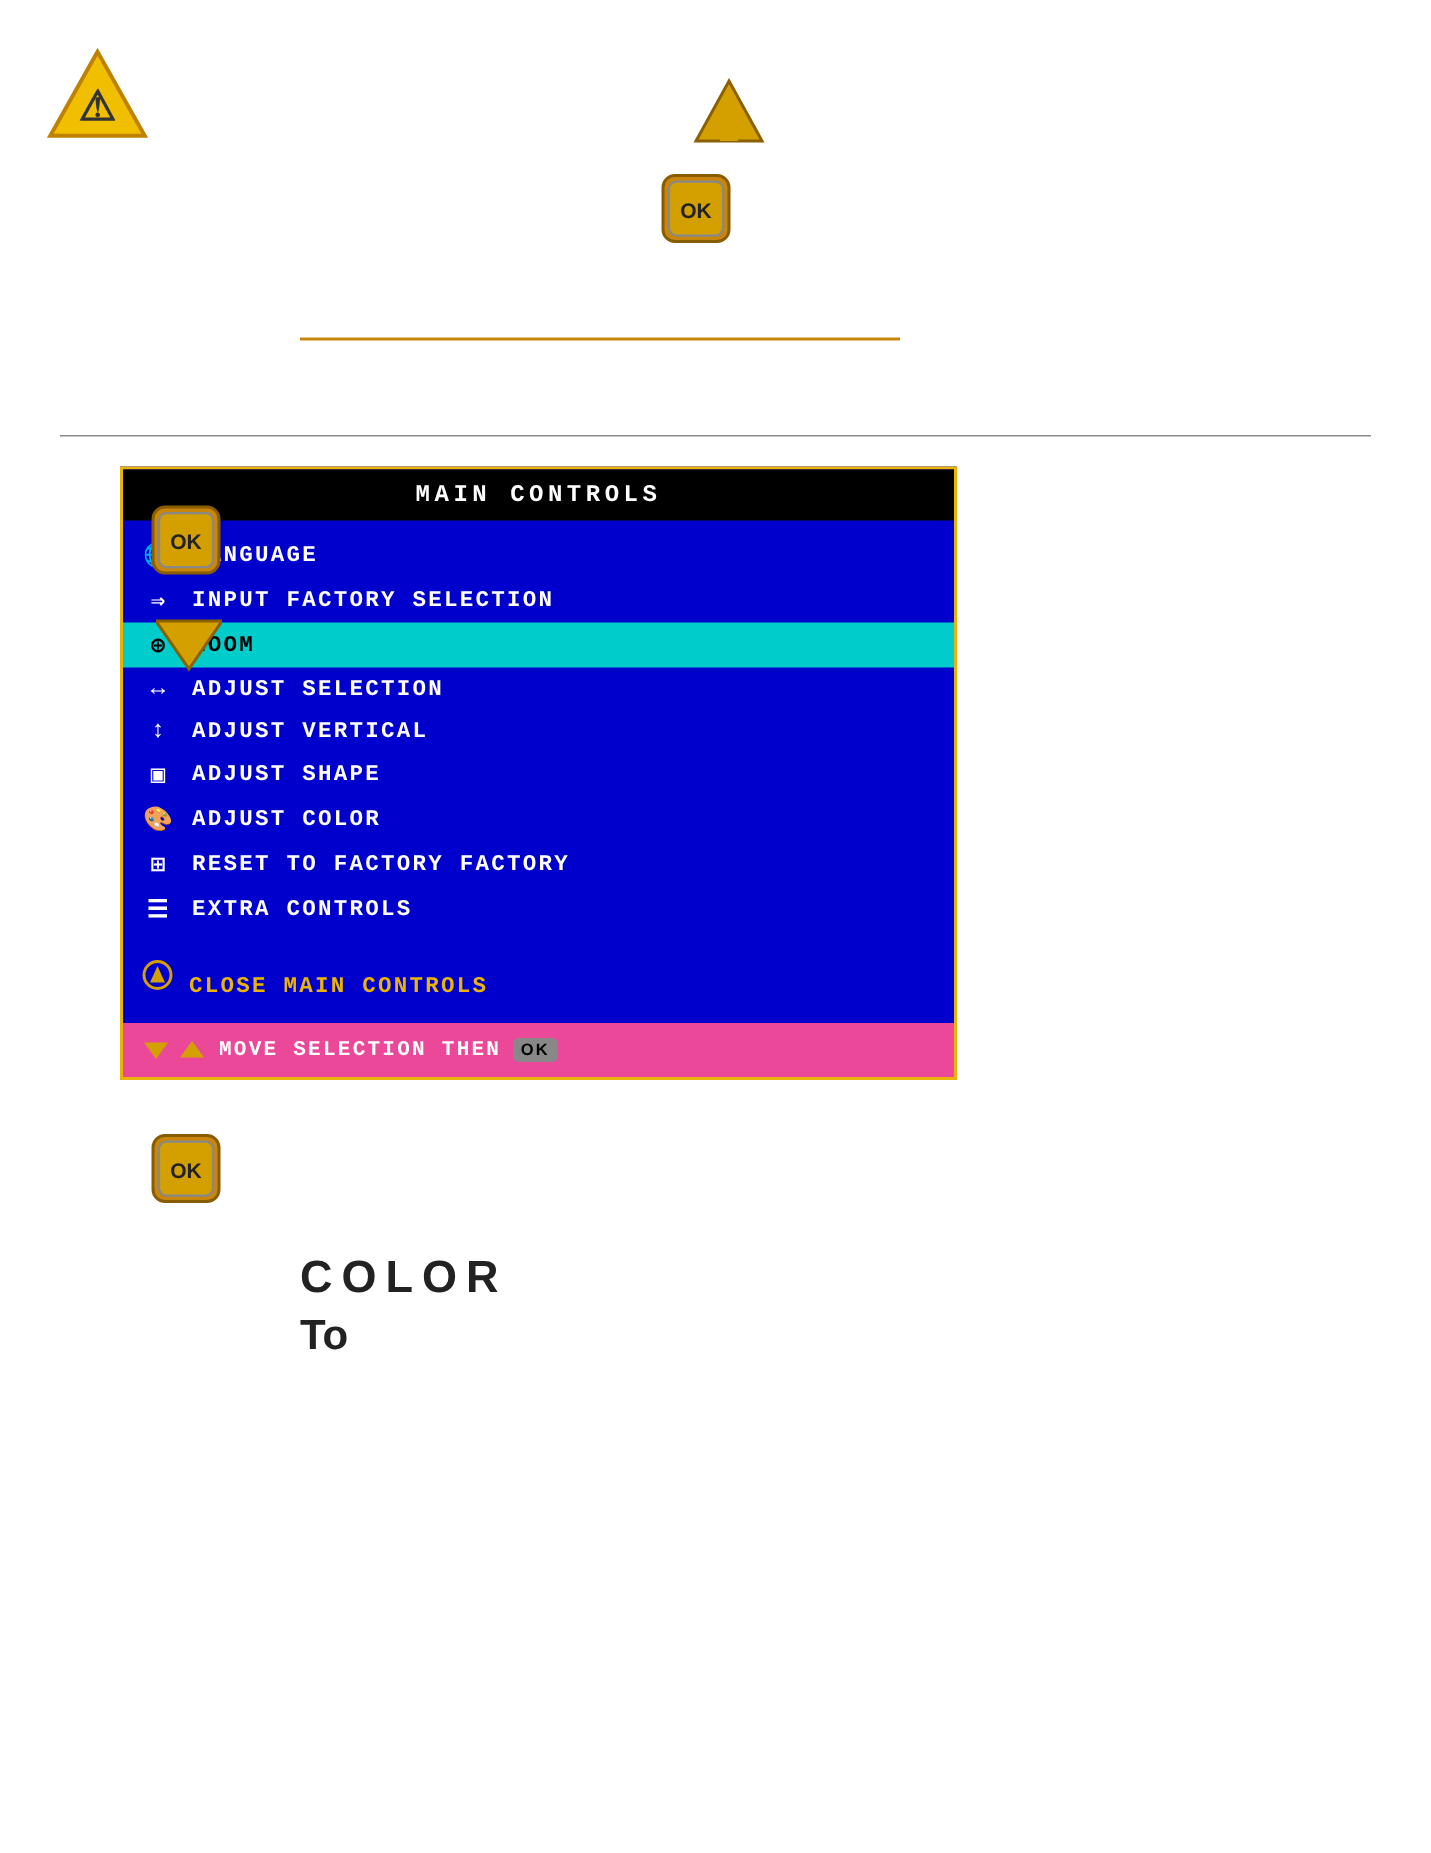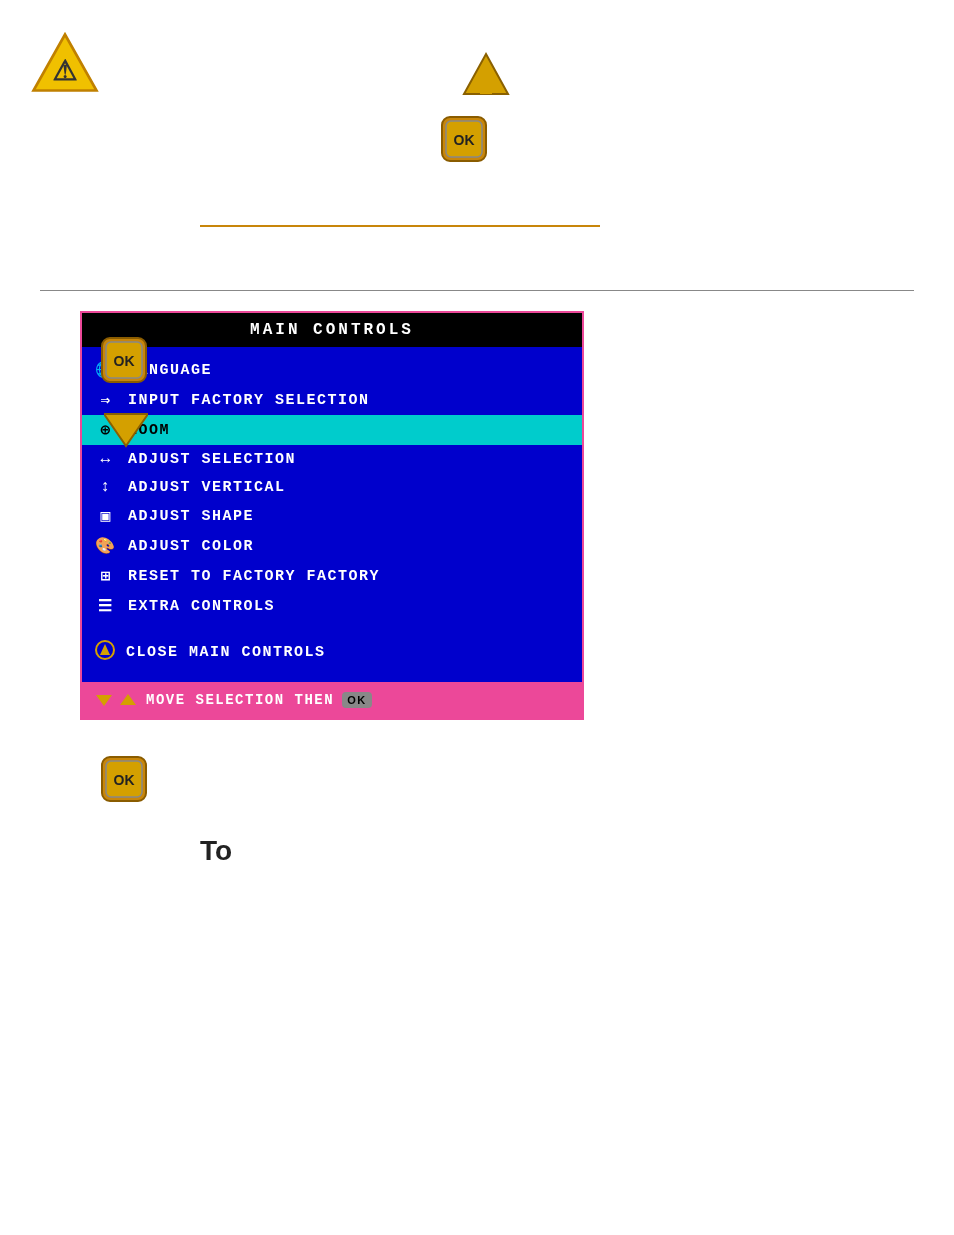--- a/index.html
+++ b/index.html
@@ -42,23 +42,23 @@
     
     .middle-section {
       padding: 20px 40px;
       position: relative;
       min-height: 260px;
     }
 
     
     .osd-container {
       margin: 0 40px;
-      width: 504px;
+      width: 558px;
       background: #0000cc;
-      border: 2px solid #ec4899;
+      border: 2px solid #eab308;
       font-family: 'Courier New', monospace;
     }
 
     .osd-title-bar {
       background: #000000;
       color: #ffffff;
       text-align: center;
       padding: 8px;
       font-size: 16px;
       font-weight: bold;
@@ -95,23 +95,23 @@
       font-family: 'Courier New', monospace;
       font-weight: bold;
     }
 
     .osd-divider {
       height: 10px;
     }
 
     .osd-close-item {
       display: flex;
-      align-items: center;
+      align-items: flex-end;
       padding: 8px 12px;
-      color: #ffffff;
+      color: #eab308;
       font-size: 15px;
       letter-spacing: 1.5px;
       font-weight: bold;
       gap: 10px;
     }
 
     .osd-footer {
       background: #ec4899;
       display: flex;
       align-items: center;
@@ -285,16 +285,17 @@
 
   <div style="position:absolute; left:100px; top:15px;">
     <svg width="48" height="48" viewBox="0 0 48 48">
       <rect x="2" y="2" width="44" height="44" rx="8" fill="#c8860a" stroke="#8a5c00" stroke-width="2"></rect>
       <rect x="6" y="6" width="36" height="36" rx="5" fill="#d4a000" stroke="#888" stroke-width="1.5"></rect>
       <text x="24" y="30" text-anchor="middle" font-size="14" font-weight="bold" fill="#222" font-family="Arial">OK</text>
     </svg>
   </div>
 
   <div style="margin-top: 80px; margin-left: 160px;">
+    <div style="font-size:30px; font-weight:bold; letter-spacing:6px; color:#222;">COLOR</div>
     <div style="font-size:28px; font-weight:bold; color:#222; margin-top:5px;">To</div>
   </div>
 
 </div>
 
 </body></html>

